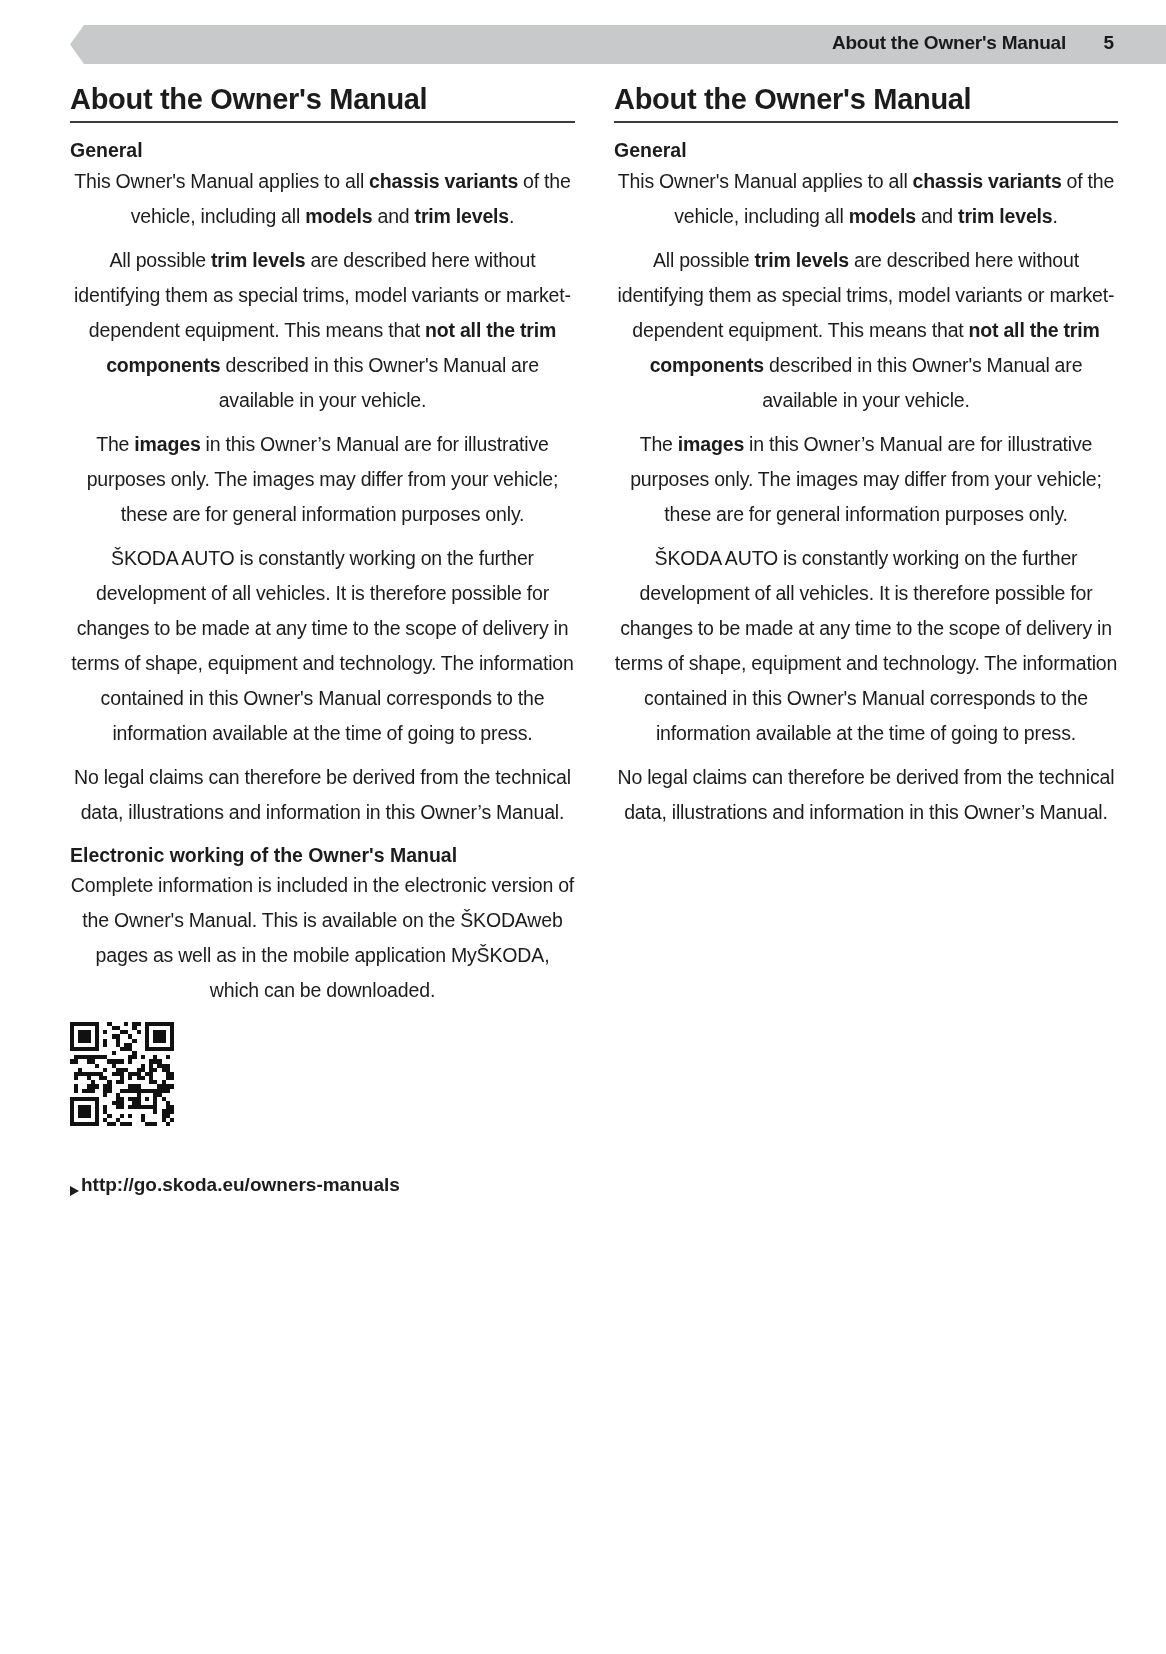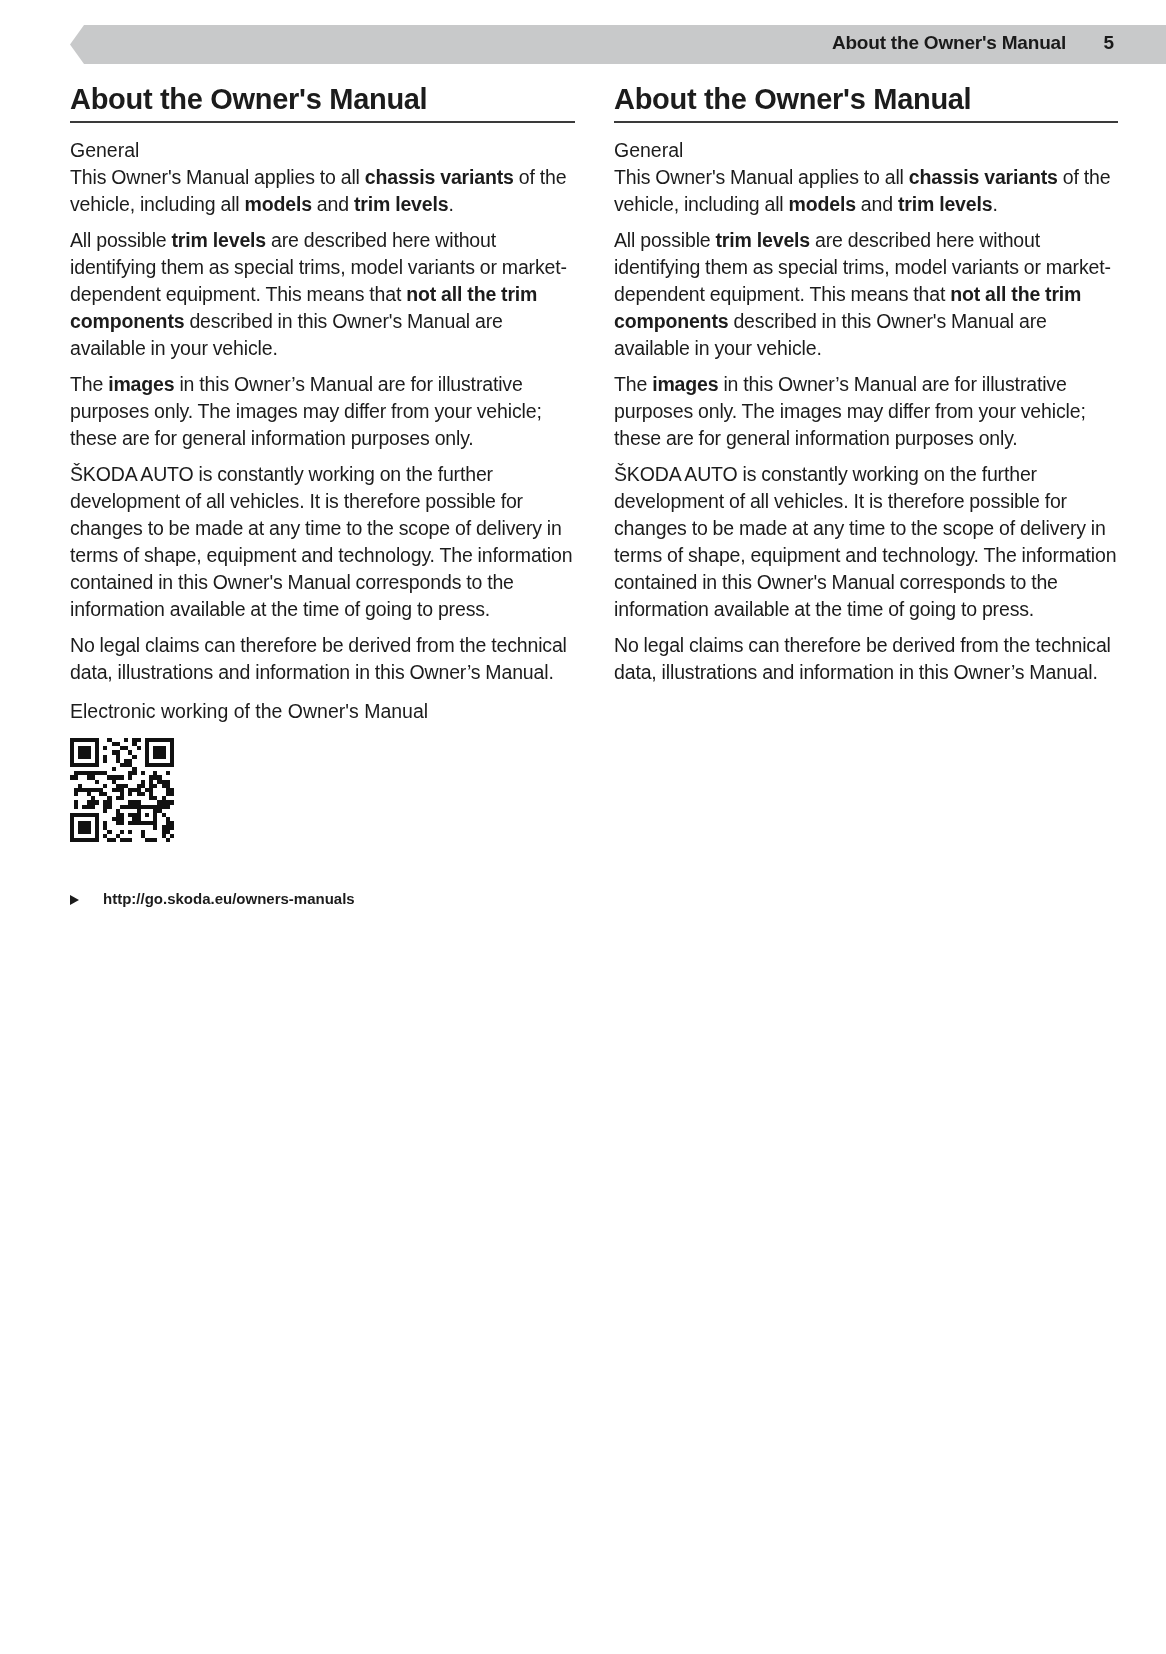--- a/index.html
+++ b/index.html
@@ -52,48 +52,49 @@
     font-size: 29px;
     font-weight: bold;
     margin: 0;
     padding: 3px 0 5px 0;
     border-bottom: 2px solid #3a3a3a;
     letter-spacing: -0.3px;
     color: #1c1c1c;
   }
   .subhead {
     font-size: 19.5px;
-    font-weight: normal;
+    font-weight: bold;
     margin: 0;
     line-height: 25.5px;
   }
   .subhead.first { margin-top: 15px; }
   .subhead.spaced { margin-top: 13px; }
   p.para {
     font-size: 19.5px;
-    line-height: 27px;
+    line-height: 35px;
     margin: 0 0 9px 0;
     letter-spacing: -0.15px;
     word-spacing: -0.3px;
+    text-align: center;
   }
   p.para.tight { margin-top: 0; }
   p.para b { font-weight: bold; }
   .qr-wrap {
     width: 104px;
     height: 104px;
     margin-top: 14px;
   }
   .qr-wrap svg { display: block; }
   .link-row {
     margin-top: 48px;
-    font-size: 15px;
+    font-size: 19px;
     font-weight: bold;
     display: flex;
-    align-items: center;
-    gap: 24px;
+    align-items: flex-end;
+    gap: 2px;
   }
   .arrow-icon {
     display: inline-block;
     width: 0;
     height: 0;
     border-left: 9px solid #1c1c1c;
     border-top: 5px solid transparent;
     border-bottom: 5px solid transparent;
     margin-top: 2px;
   }
@@ -115,20 +116,21 @@
   <p class="para"><span>All possible </span><b>trim levels</b><span> are described here without identifying them as special trims, model variants or market-dependent equipment. This means that </span><b>not all the trim components</b><span> described in this Owner's Manual are available in your vehicle.</span></p>
 
   <p class="para"><span>The </span><b>images</b><span> in this Owner’s Manual are for illustra­tive purposes only. The images may differ from your vehicle; these are for general information purposes only.</span></p>
 
   <p class="para">ŠKODA AUTO is constantly working on the further development of all vehicles. It is therefore possible for changes to be made at any time to the scope of delivery in terms of shape, equipment and technolo­gy. The information contained in this Owner's Man­ual corresponds to the information available at the time of going to press.</p>
 
   <p class="para">No legal claims can therefore be derived from the technical data, illustrations and information in this Owner’s Manual.</p>
 
   <div class="subhead spaced">Electronic working of the Owner's Manual</div>
 
+  <p class="para">Complete information is included in the electronic version of the Owner's Manual. This is available on the ŠKODAweb pages as well as in the mobile appli­cation MyŠKODA, which can be downloaded.</p>
 
   <div class="qr-wrap">
     <svg id="qr-svg" width="104" height="104" viewBox="0 0 25 25" shape-rendering="crispEdges">
         <rect x="9" y="0" width="1" height="1" fill="#111"></rect>
         <rect x="13" y="0" width="1" height="1" fill="#111"></rect>
         <rect x="15" y="0" width="1" height="1" fill="#111"></rect>
         <rect x="16" y="0" width="1" height="1" fill="#111"></rect>
         <rect x="10" y="1" width="1" height="1" fill="#111"></rect>
         <rect x="11" y="1" width="1" height="1" fill="#111"></rect>
         <rect x="15" y="1" width="1" height="1" fill="#111"></rect>

